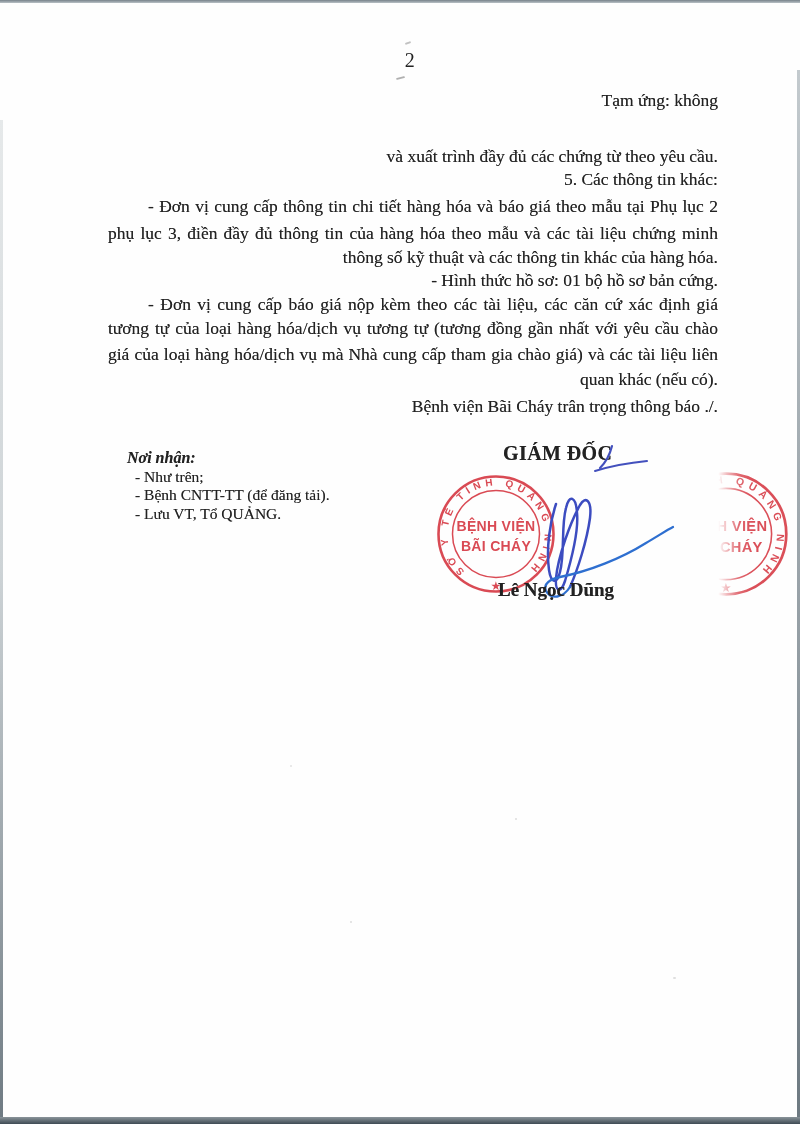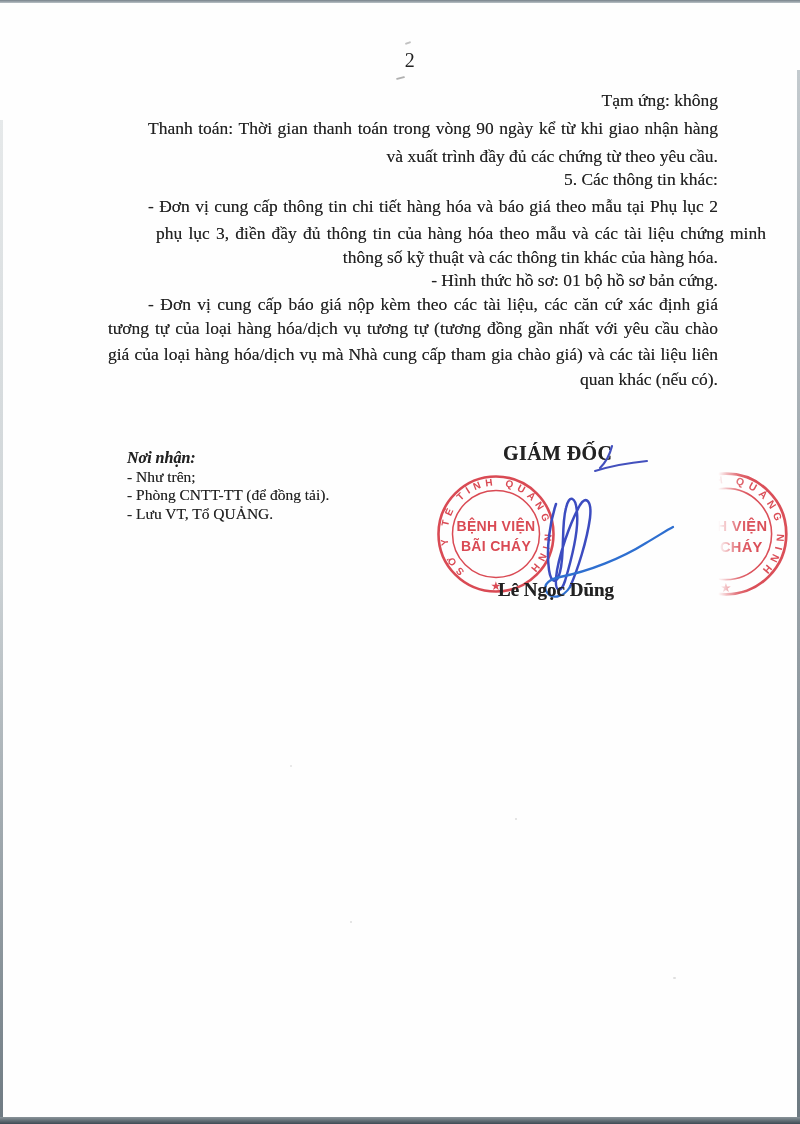--- a/index.html
+++ b/index.html
@@ -19,21 +19,21 @@
   
   .line{position:absolute;left:108px;width:610px;height:26px;line-height:26px;
         font-size:17.5px;white-space:nowrap;
         text-shadow:0 0 .5px rgba(30,30,30,.55);text-align:right;}
   .ind{padding-left:40px;width:570px;}
   .jst{white-space:normal;text-align:justify;text-align-last:justify;overflow:hidden;}
   
   .recipients{position:absolute;left:127px;top:449px;width:300px;height:90px;}
   .recip-heading{position:absolute;left:0;top:0;font-size:16px;font-weight:bold;font-style:italic;
                  text-shadow:0 0 .5px rgba(30,30,30,.5);}
-  .recip-item{position:absolute;left:0;font-size:15.5px;white-space:nowrap;
+  .recip-item{position:absolute;left:8px;font-size:15.5px;white-space:nowrap;
               text-shadow:0 0 .4px rgba(30,30,30,.5);text-align:center;}
   
   .sig-title{position:absolute;left:503px;top:442px;font-size:20px;font-weight:bold;
              letter-spacing:.4px;white-space:nowrap;text-shadow:0 0 .5px rgba(30,30,30,.55);}
   .signer{position:absolute;left:498px;top:579px;font-size:19px;font-weight:bold;
           white-space:nowrap;text-shadow:0 0 .5px rgba(30,30,30,.55);}
   
   .stamp{position:absolute;}
   .stamp-main{left:434px;top:472px;width:124px;height:124px;opacity:.95;}
   .stamp-partial{left:661px;top:469px;width:130px;height:130px;opacity:.92;
@@ -57,36 +57,36 @@
   <div class="page-number">2</div>
 
   <div class="speck" style="left:405px;top:42px;width:6px;height:2px;transform:rotate(-20deg);opacity:.55;"></div>
   <div class="speck" style="left:396px;top:77px;width:9px;height:2px;transform:rotate(-14deg);opacity:.7;"></div>
   <div class="speck" style="left:515px;top:818px;width:2px;height:2px;opacity:.3;"></div>
   <div class="speck" style="left:350px;top:921px;width:2px;height:2px;opacity:.3;"></div>
   <div class="speck" style="left:673px;top:977px;width:3px;height:2px;opacity:.28;"></div>
   <div class="speck" style="left:290px;top:765px;width:2px;height:2px;opacity:.25;"></div>
 
   <div class="line ind" style="top:87px;">Tạm ứng: không</div>
-  <div class="line ind jst" style="top:115px;">Thanh toán: Thời gian thanh toán trong vòng 90 ngày kể từ khi giao nhận hàng</div>
   <div class="line" style="top:143px;">và xuất trình đầy đủ các chứng từ theo yêu cầu.</div>
   <div class="line ind" style="top:166px;">5. Các thông tin khác:</div>
   <div class="line ind jst" style="top:193px;">- Đơn vị cung cấp thông tin chi tiết hàng hóa và báo giá theo mẫu tại Phụ lục 2 và</div>
-  <div class="line jst" style="top:220px;margin-left:48px;">phụ lục 3, điền đầy đủ thông tin của hàng hóa theo mẫu và các tài liệu chứng minh</div>
+  <div class="line jst" style="top:220px;">phụ lục 3, điền đầy đủ thông tin của hàng hóa theo mẫu và các tài liệu chứng minh</div>
   <div class="line" style="top:244px;">thông số kỹ thuật và các thông tin khác của hàng hóa.</div>
   <div class="line ind" style="top:267px;">- Hình thức hồ sơ: 01 bộ hồ sơ bản cứng.</div>
   <div class="line ind jst" style="top:291px;">- Đơn vị cung cấp báo giá nộp kèm theo các tài liệu, các căn cứ xác định giá</div>
   <div class="line jst" style="top:315px;">tương tự của loại hàng hóa/dịch vụ tương tự (tương đồng gần nhất với yêu cầu chào</div>
   <div class="line" style="top:366px;">quan khác (nếu có).</div>
   <div class="line jst" style="top:341px;">giá của loại hàng hóa/dịch vụ mà Nhà cung cấp tham gia chào giá) và các tài liệu liên</div>
+  <div class="line ind" style="top:393px;">Bệnh viện Bãi Cháy trân trọng thông báo ./.</div>
 
   <section class="recipients">
     <div class="recip-heading">Nơi nhận:</div>
     <div class="recip-item" style="top:19px;">- Như trên;</div>
-    <div class="recip-item" style="top:37px;">- Phòng CNTT-TT (để đồng tải).</div>
+    <div class="recip-item" style="top:37px;">- Bệnh CNTT-TT (để đăng tải).</div>
     <div class="recip-item" style="top:56px;">- Lưu VT, Tổ QUẢNG.</div>
   </section>
 
   <div class="sig-title">GIÁM ĐỐC</div>
 
   <div class="stamp stamp-main">
     <svg viewBox="0 0 124 124">
       <circle cx="62" cy="62" r="57.5" fill="none" stroke="#d8414b" stroke-width="2.6"></circle>
       <circle cx="62" cy="62" r="43.5" fill="none" stroke="#d8414b" stroke-width="1.5"></circle>
       <path id="ringA" d="M 30.8 99.2 A 48.5 48.5 0 1 1 93.2 99.2" fill="none"></path>

